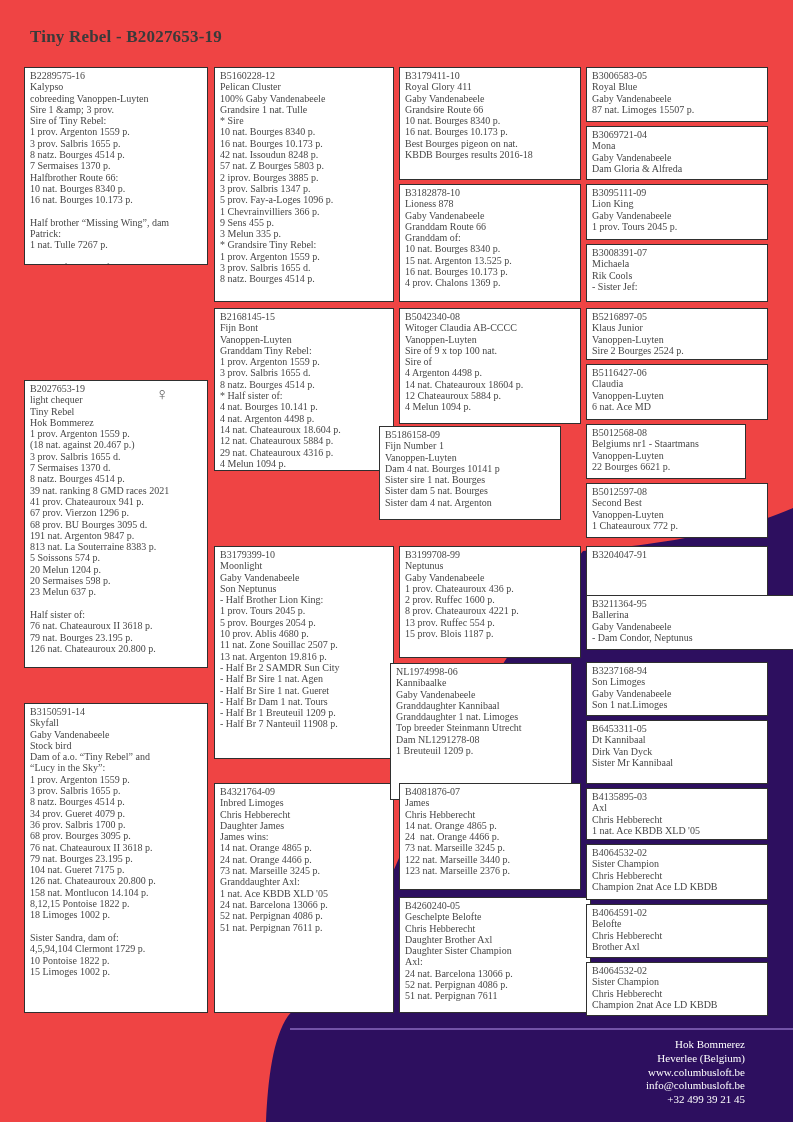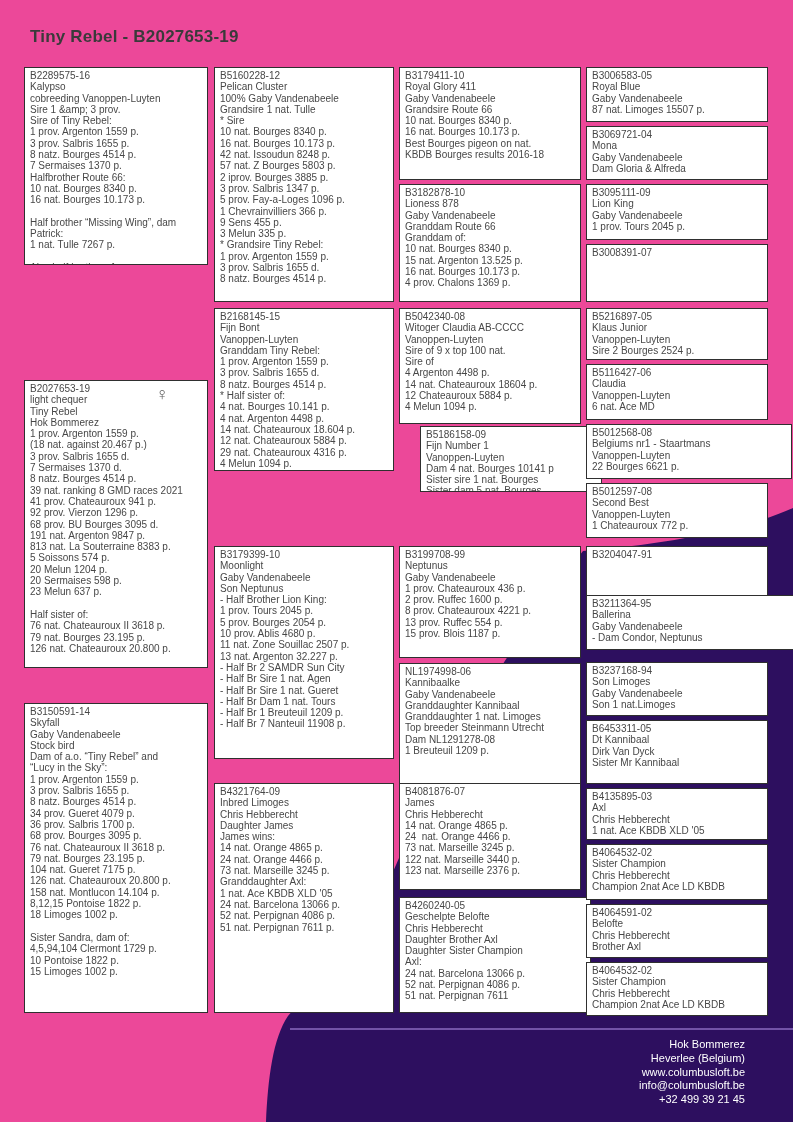--- a/index.html
+++ b/index.html
@@ -1,17 +1,17 @@
 <!DOCTYPE html>
 <html><head>
 <meta charset="utf-8">
 <style>
   html,body{margin:0;padding:0;background:#ffffff;}
-  .page{position:relative;width:793px;height:1122px;background:#ec4899;overflow:hidden;
-        font-family:Liberation Sans, sans-serif;}
+  .page{position:relative;width:793px;height:1122px;background:#ef4444;overflow:hidden;
+        font-family:Liberation Serif, serif;}
   .bg-svg{position:absolute;left:0;top:0;width:793px;height:1122px;pointer-events:none;}
   .page-title{position:absolute;left:30px;top:27px;font-size:17px;font-weight:bold;
               color:#3a3a3a;letter-spacing:.2px;}
   .box{position:absolute;background:#ffffff;border:1px solid #2f2f2f;box-sizing:border-box;
        padding:2px 5px;color:#474747;font-size:10px;line-height:11.3px;overflow:hidden;}
   .box .ln,.box .ring{white-space:pre;}
   .sex{position:absolute;top:4px;right:38px;font-size:18px;line-height:18px;color:#5a5a5a;}
   .footer-text{position:absolute;right:48px;top:1038px;text-align:right;color:#ffffff;
                font-size:11px;line-height:13.8px;}
 </style>
@@ -61,21 +61,21 @@
         <div class="ln">light chequer</div>
         <div class="ln">Tiny Rebel</div>
         <div class="ln">Hok Bommerez</div>
         <div class="ln">1 prov. Argenton 1559 p.</div>
         <div class="ln">(18 nat. against 20.467 p.)</div>
         <div class="ln">3 prov. Salbris 1655 d.</div>
         <div class="ln">7 Sermaises 1370 d.</div>
         <div class="ln">8 natz. Bourges 4514 p.</div>
         <div class="ln">39 nat. ranking 8 GMD races 2021</div>
         <div class="ln">41 prov. Chateauroux 941 p.</div>
-        <div class="ln">92 prov. Vierzon 1296 p.</div>
+        <div class="ln">67 prov. Vierzon 1296 p.</div>
         <div class="ln">68 prov. BU Bourges 3095 d.</div>
         <div class="ln">191 nat. Argenton 9847 p.</div>
         <div class="ln">813 nat. La Souterraine 8383 p.</div>
         <div class="ln">5 Soissons 574 p.</div>
         <div class="ln">20 Melun 1204 p.</div>
         <div class="ln">20 Sermaises 598 p.</div>
         <div class="ln">23 Melun 637 p.</div>
         <div class="ln">&nbsp;</div>
         <div class="ln">Half sister of:</div>
         <div class="ln">76 nat. Chateauroux II 3618 p.</div>
@@ -157,21 +157,21 @@
     <div class="ring">B3179399-10</div>
     <div>
         <div class="ln">Moonlight</div>
         <div class="ln">Gaby Vandenabeele</div>
         <div class="ln">Son Neptunus</div>
         <div class="ln">- Half Brother Lion King:</div>
         <div class="ln">1 prov. Tours 2045 p.</div>
         <div class="ln">5 prov. Bourges 2054 p.</div>
         <div class="ln">10 prov. Ablis 4680 p.</div>
         <div class="ln">11 nat. Zone Souillac 2507 p.</div>
-        <div class="ln">13 nat. Argenton 32.227 p.</div>
+        <div class="ln">13 nat. Argenton 19.816 p.</div>
         <div class="ln">- Half Br 2 SAMDR Sun City</div>
         <div class="ln">- Half Br Sire 1 nat. Agen</div>
         <div class="ln">- Half Br Sire 1 nat. Gueret</div>
         <div class="ln">- Half Br Dam 1 nat. Tours</div>
         <div class="ln">- Half Br 1 Breuteuil 1209 p.</div>
         <div class="ln">- Half Br 7 Nanteuil 11908 p.</div>
       </div>
   </div>
   <div class="box" style="left:214px;top:783px;width:180px;height:230px">
     <div class="ring">B4321764-09</div>
@@ -222,21 +222,21 @@
         <div class="ln">Witoger Claudia AB-CCCC</div>
         <div class="ln">Vanoppen-Luyten</div>
         <div class="ln">Sire of 9 x top 100 nat.</div>
         <div class="ln">Sire of</div>
         <div class="ln">4 Argenton 4498 p.</div>
         <div class="ln">14 nat. Chateauroux 18604 p.</div>
         <div class="ln">12 Chateauroux 5884 p.</div>
         <div class="ln">4 Melun 1094 p.</div>
       </div>
   </div>
-  <div class="box" style="left:420px;top:426px;width:182px;height:66px">
+  <div class="box" style="left:379px;top:426px;width:182px;height:94px">
     <div class="ring">B5186158-09</div>
     <div>
         <div class="ln">Fijn Number 1</div>
         <div class="ln">Vanoppen-Luyten</div>
         <div class="ln">Dam 4 nat. Bourges 10141 p</div>
         <div class="ln">Sister sire 1 nat. Bourges</div>
         <div class="ln">Sister dam 5 nat. Bourges</div>
         <div class="ln">Sister dam 4 nat. Argenton</div>
       </div>
   </div>
@@ -245,21 +245,21 @@
     <div>
         <div class="ln">Neptunus</div>
         <div class="ln">Gaby Vandenabeele</div>
         <div class="ln">1 prov. Chateauroux 436 p.</div>
         <div class="ln">2 prov. Ruffec 1600 p.</div>
         <div class="ln">8 prov. Chateauroux 4221 p.</div>
         <div class="ln">13 prov. Ruffec 554 p.</div>
         <div class="ln">15 prov. Blois 1187 p.</div>
       </div>
   </div>
-  <div class="box" style="left:399px;top:663px;width:182px;height:137px">
+  <div class="box" style="left:390px;top:663px;width:182px;height:137px">
     <div class="ring">NL1974998-06</div>
     <div>
         <div class="ln">Kannibaalke</div>
         <div class="ln">Gaby Vandenabeele</div>
         <div class="ln">Granddaughter Kannibaal</div>
         <div class="ln">Granddaughter 1 nat. Limoges</div>
         <div class="ln">Top breeder Steinmann Utrecht</div>
         <div class="ln">Dam NL1291278-08</div>
         <div class="ln">1 Breuteuil 1209 p.</div>
       </div>
@@ -309,38 +309,43 @@
   <div class="box" style="left:586px;top:184px;width:182px;height:56px">
     <div class="ring">B3095111-09</div>
     <div>
         <div class="ln">Lion King</div>
         <div class="ln">Gaby Vandenabeele</div>
         <div class="ln">1 prov. Tours 2045 p.</div>
       </div>
   </div>
   <div class="box" style="left:586px;top:244px;width:182px;height:58px">
     <div class="ring">B3008391-07</div>
+    <div>
+        <div class="ln">Michaela</div>
+        <div class="ln">Rik Cools</div>
+        <div class="ln">- Sister Jef:</div>
+      </div>
   </div>
   <div class="box" style="left:586px;top:308px;width:182px;height:52px">
     <div class="ring">B5216897-05</div>
     <div>
         <div class="ln">Klaus Junior</div>
         <div class="ln">Vanoppen-Luyten</div>
         <div class="ln">Sire 2 Bourges 2524 p.</div>
       </div>
   </div>
   <div class="box" style="left:586px;top:364px;width:182px;height:56px">
     <div class="ring">B5116427-06</div>
     <div>
         <div class="ln">Claudia</div>
         <div class="ln">Vanoppen-Luyten</div>
         <div class="ln">6 nat. Ace MD</div>
       </div>
   </div>
-  <div class="box" style="left:586px;top:424px;width:206px;height:55px">
+  <div class="box" style="left:586px;top:424px;width:160px;height:55px">
     <div class="ring">B5012568-08</div>
     <div>
         <div class="ln">Belgiums nr1 - Staartmans</div>
         <div class="ln">Vanoppen-Luyten</div>
         <div class="ln">22 Bourges 6621 p.</div>
       </div>
   </div>
   <div class="box" style="left:586px;top:483px;width:182px;height:55px">
     <div class="ring">B5012597-08</div>
     <div>

